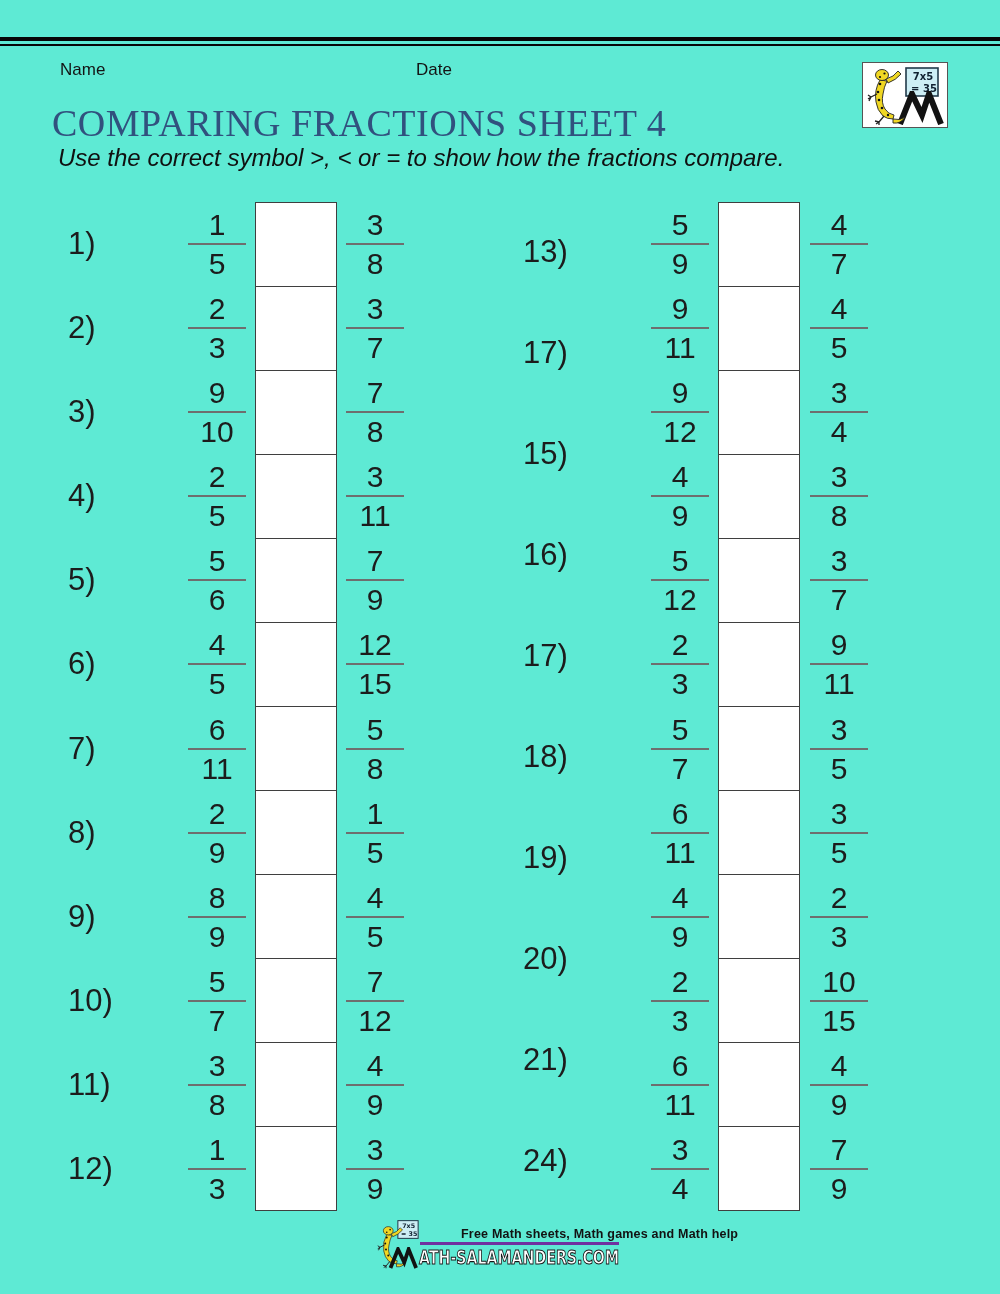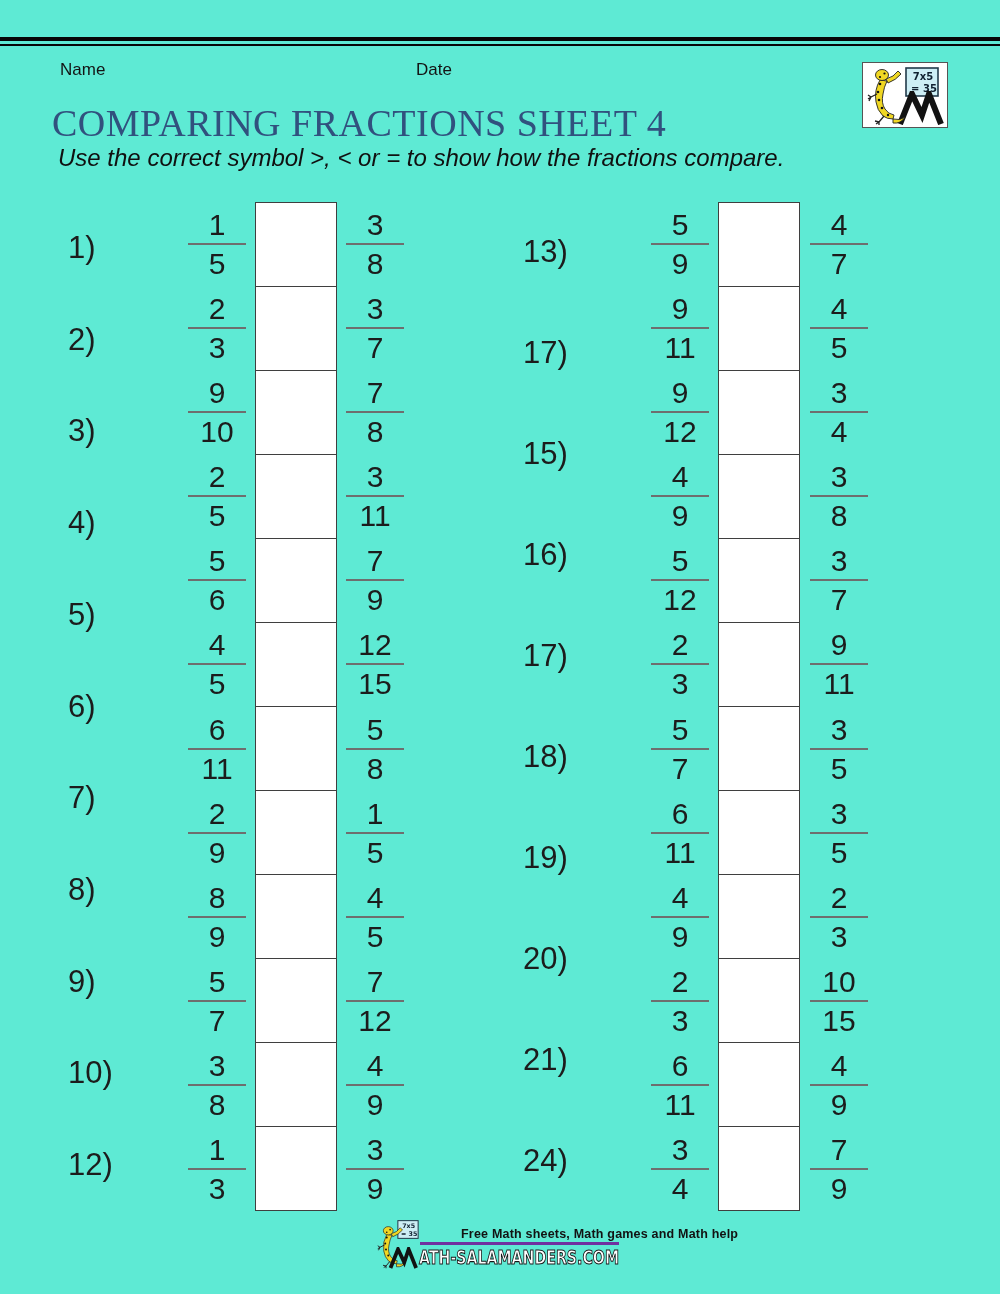--- a/index.html
+++ b/index.html
@@ -115,20 +115,23 @@
         <div class="cell">
           <span class="pnum">8)</span>
         </div>
         <div class="cell">
           <span class="pnum">9)</span>
         </div>
         <div class="cell">
           <span class="pnum">10)</span>
         </div>
         <div class="cell">
+          <span class="pnum">11)</span>
+        </div>
+        <div class="cell">
           <span class="pnum">12)</span>
         </div>
       </div>
       <div class="pcol fraccol" style="left: 187px; width: 60px;">
         <div class="cell">
           <div class="frac">
             <div class="fnum">1</div>
             <div class="fbar"></div>
             <div class="fden">5</div>
           </div>

